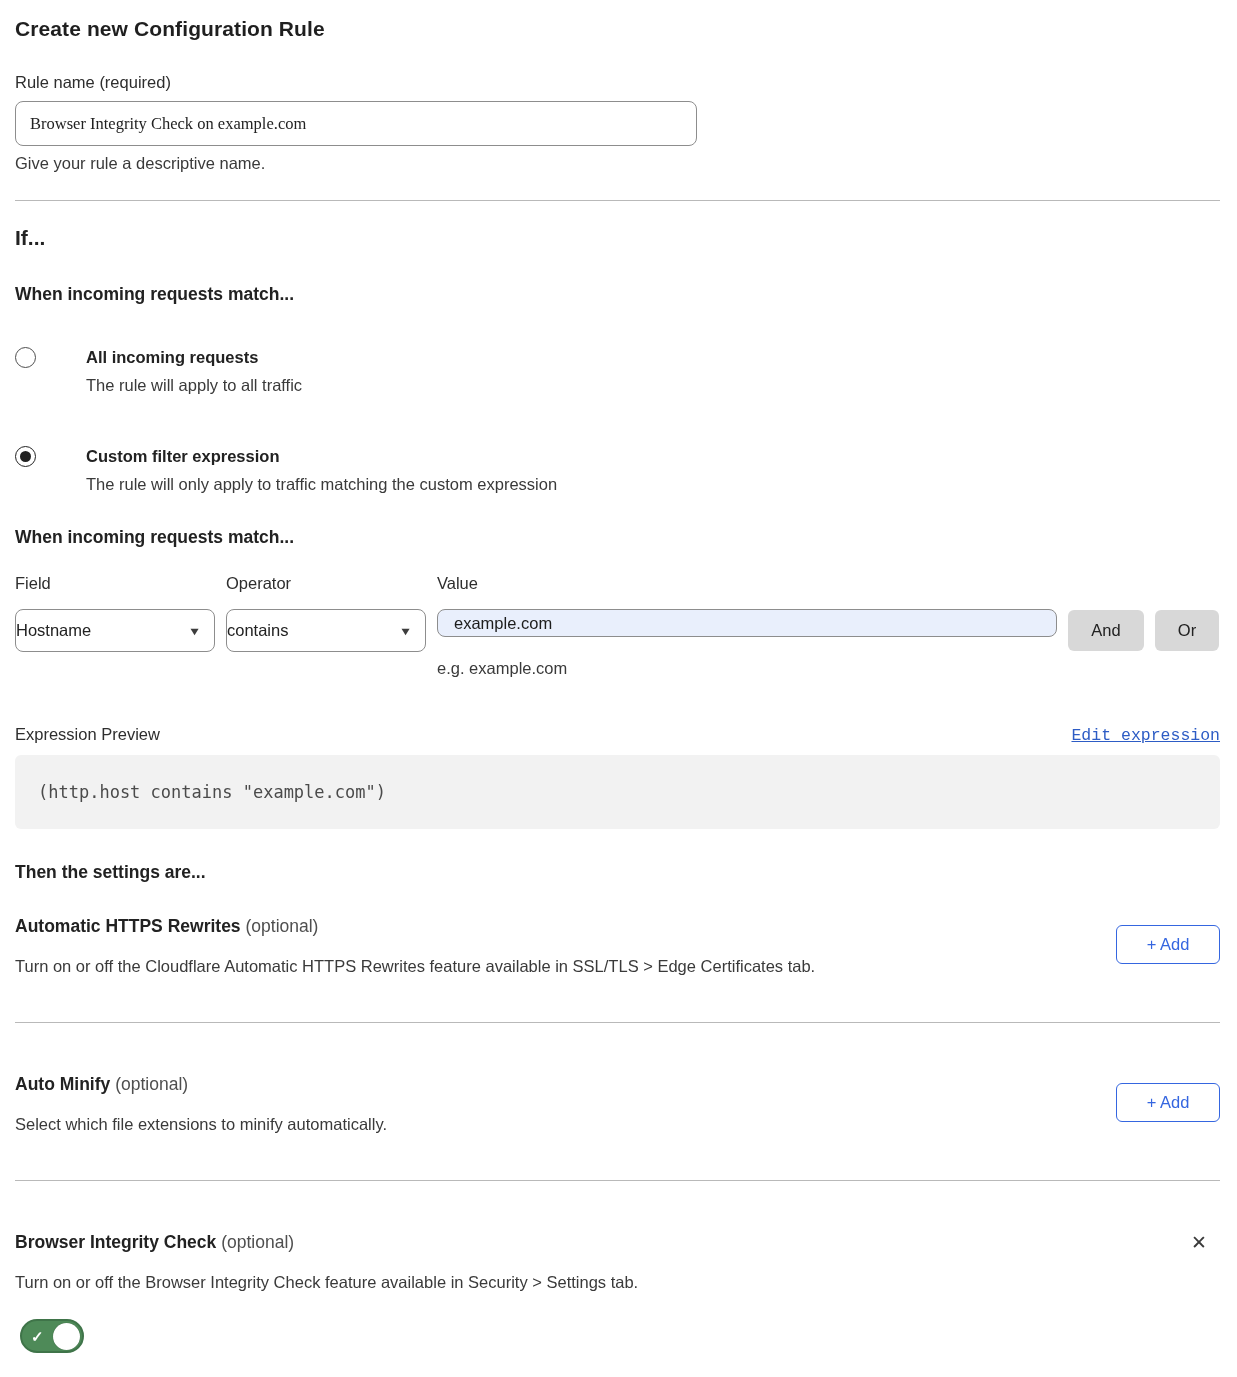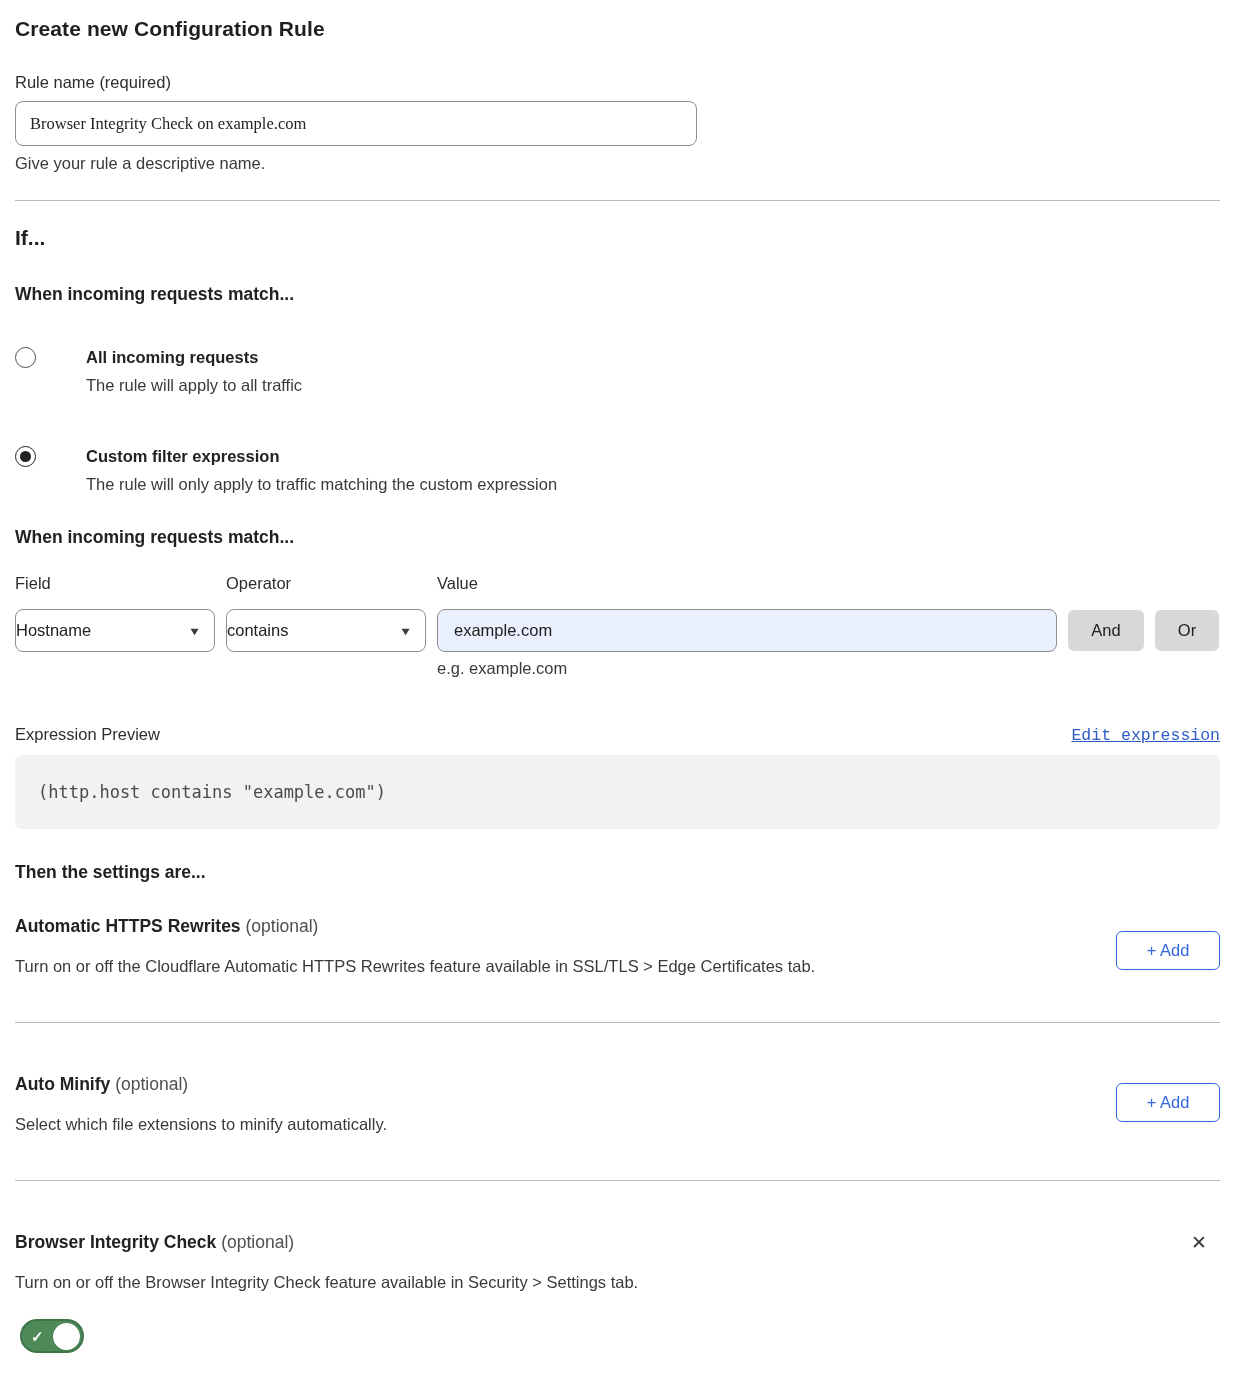--- a/index.html
+++ b/index.html
@@ -56,21 +56,21 @@
   }
   .filter-labels { margin-top: 26px; font-size: 16.5px; line-height: 19px; color: #2e2e2e; }
   .filter-controls { margin-top: 16px; }
   .select-box {
     height: 43px; border: 1px solid #8d8d8d; border-radius: 8px; background: #fff;
     display: flex; align-items: center; justify-content: space-between;
     padding: 0 14px 0 0; font-size: 16.5px; color: #222; cursor: pointer;
   }
   .select-caret { font-size: 11px; color: #3d3d3d; transform: scaleX(1.25); }
   .value-input {
-    width: 100%; height: 43px; border: 1px solid #8d8d8d; border-radius: 8px;
+    width: 100%; height: 28px; border: 1px solid #8d8d8d; border-radius: 8px;
     background: #e9effc; padding: 0 16px; font-family: "Liberation Sans", sans-serif;
     font-size: 16.5px; color: #1d1d1d; outline: none;
   }
   .logic-btn {
     height: 41px; margin-top: 1px; border: none; border-radius: 6px; background: #d8d8d8;
     font-family: "Liberation Sans", sans-serif; font-size: 16.5px; color: #222;
     cursor: pointer; width: 100%;
   }
   .filter-hint-row { margin-top: 7px; }
   .filter-hint { grid-column: 3; font-size: 16.5px; line-height: 19px; color: #3a3a3a; }
@@ -80,21 +80,21 @@
   .edit-link { font-size: 16.5px; color: #2d5cc5; text-decoration: underline; cursor: pointer; font-family: Liberation Mono, monospace; }
   .expr-box {
     margin-top: 10px; height: 74px; background: #f2f2f2; border-radius: 6px;
     display: flex; align-items: center; padding: 0 23px;
     font-family: "DejaVu Sans Mono", monospace; font-size: 17px; color: #4b4b4b;
   }
 
   .then-heading { margin-top: 31px; }
 
   .setting-row { display: flex; justify-content: space-between; align-items: flex-start; }
-  .setting-row-1 { margin-top: 33px; align-items: center; }
+  .setting-row-1 { margin-top: 33px; }
   .setting-row-2 { margin-top: 51px; }
   .setting-name-line { font-size: 17.5px; line-height: 21px; color: #4f4f4f; }
   .setting-name { font-weight: 700; color: #222; }
   .setting-desc { margin-top: 20px; font-size: 16.5px; line-height: 19px; color: #3a3a3a; }
   .add-btn {
     margin-top: 9px; width: 104px; height: 39px; background: #fff;
     border: 1px solid #3566e0; border-radius: 6px; color: #3566e0;
     font-family: "Liberation Sans", sans-serif; font-size: 16.5px; cursor: pointer;
     flex: 0 0 auto;
   }

